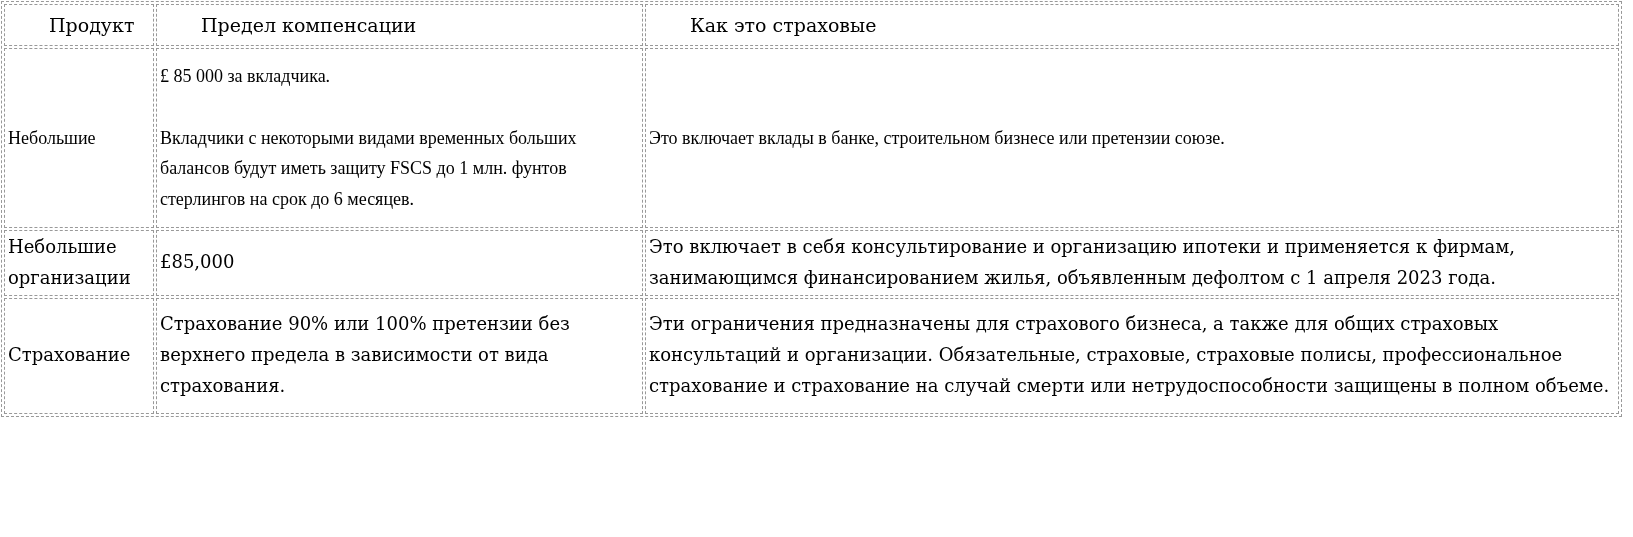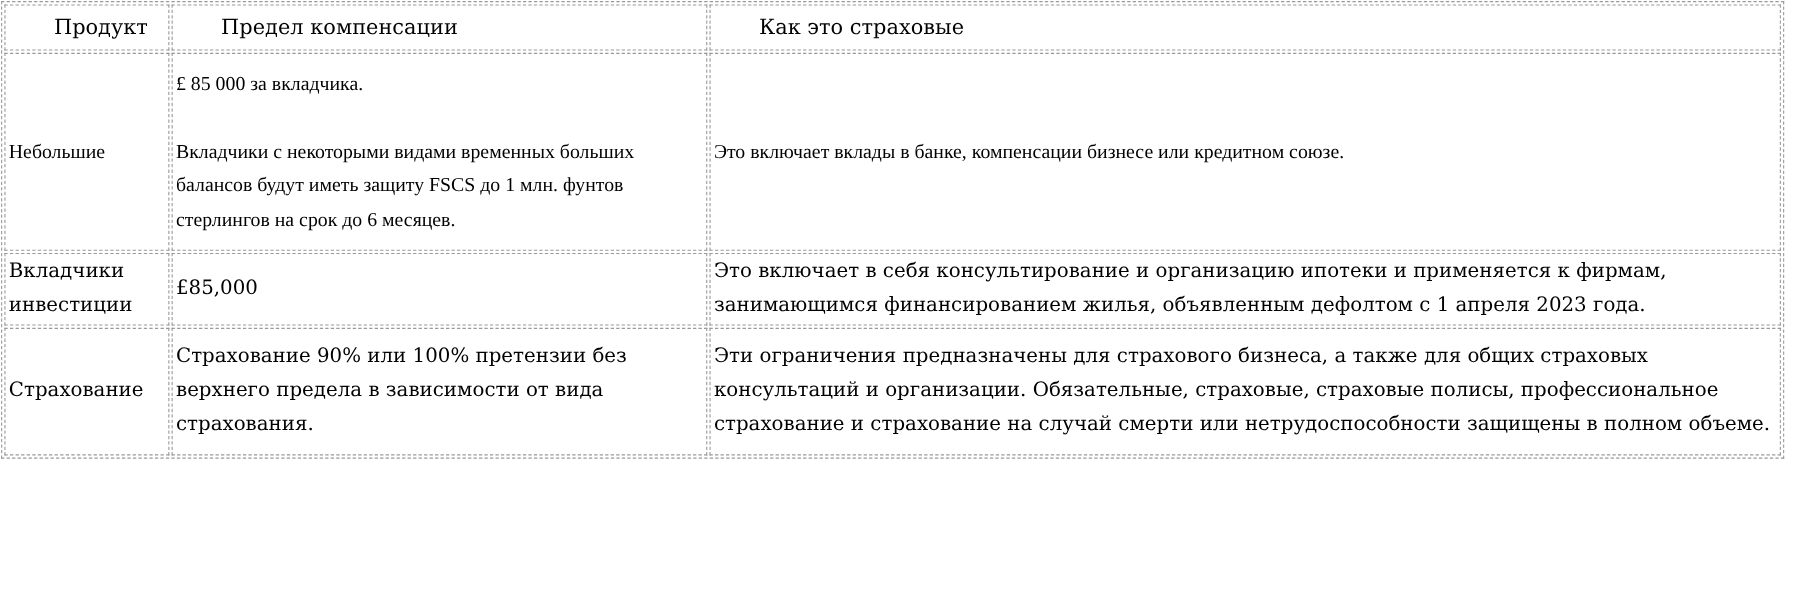--- a/index.html
+++ b/index.html
@@ -65,24 +65,24 @@
         <th>Предел компенсации</th>
         <th>Как это страховые</th>
       </tr>
     </thead>
     <tbody>
       <tr class="r-deposits">
         <td>Небольшие</td>
         <td class="multi">£ 85 000 за вкладчика.
 
 Вкладчики с некоторыми видами временных больших балансов будут иметь защиту FSCS до 1 млн. фунтов стерлингов на срок до 6 месяцев.</td>
-        <td>Это включает вклады в банке, компенсации бизнесе или кредитном союзе.</td>
+        <td>Это включает вклады в банке, строительном бизнесе или претензии союзе.</td>
       </tr>
       <tr class="r-small">
-        <td>Вкладчики инвестиции</td>
+        <td>Небольшие организации</td>
         <td>£85,000</td>
         <td>Это включает в себя консультирование и организацию ипотеки и применяется к фирмам, занимающимся финансированием жилья, объявленным дефолтом с 1 апреля 2023 года.</td>
       </tr>
       <tr class="r-insurance">
         <td>Страхование</td>
         <td>Страхование 90% или 100% претензии без верхнего предела в зависимости от вида страхования.</td>
         <td>Эти ограничения предназначены для страхового бизнеса, а также для общих страховых консультаций и организации. Обязательные, страховые, страховые полисы, профессиональное страхование и страхование на случай смерти или нетрудоспособности защищены в полном объеме.</td>
       </tr>
     </tbody>
   </table>

